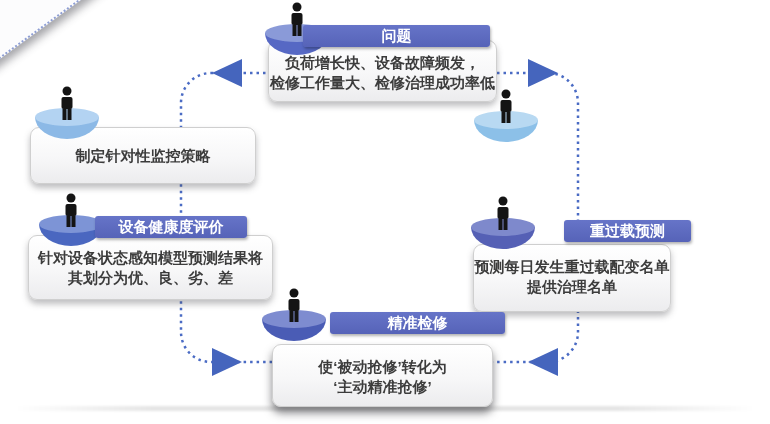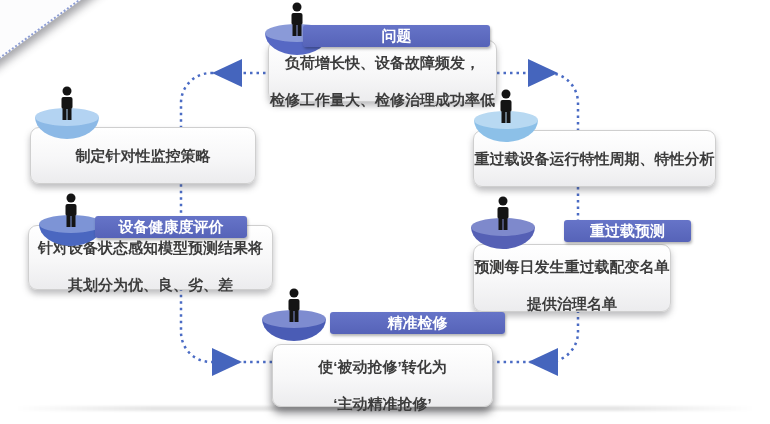--- a/index.html
+++ b/index.html
@@ -20,21 +20,21 @@
   
   .card{
     position:absolute;z-index:1;box-sizing:border-box;
     background:linear-gradient(180deg,#ffffff 0%,#f7f7f8 55%,#ececee 100%);
     border:1px solid #cfcfcf;border-radius:9px;
     box-shadow:0 4px 6px rgba(70,70,75,0.35);
     display:flex;flex-direction:column;align-items:center;
     font-size:15px;font-weight:700;color:#3c3c3c;line-height:20px;text-align:center;
   }
   .card.center{justify-content:center;}
-  .card.pad{padding-top:12px;gap:17px;}
+  .card.pad{padding-top:12px;}
   .card.heavy-shadow{box-shadow:0 6px 8px rgba(35,35,40,0.55);}
   
   .banner{
     position:absolute;z-index:3;height:22px;line-height:22px;
     background:linear-gradient(180deg,#6674c8 0%,#5663b8 100%);
     color:#ffffff;font-size:15px;font-weight:700;text-align:center;
     border-radius:3px;box-shadow:1px 2px 3px rgba(0,0,0,0.3);
   }
   
   .figure{position:absolute;z-index:2;}
@@ -74,23 +74,20 @@
   <svg class="figure" style="left:471px;top:87px" width="70" height="56" viewBox="0 0 70 56">
     <path d="M 3 33 A 32 22 0 0 0 67 33 Z" fill="#8cc0e8"></path>
     <ellipse cx="35" cy="33" rx="32" ry="9" fill="#b8d9f2"></ellipse>
     <g fill="#141414">
       <circle cx="35" cy="7" r="4.5"></circle>
       <rect x="29.5" y="13" width="11" height="12" rx="2"></rect>
       <rect x="30.5" y="25" width="4" height="11"></rect>
       <rect x="35.5" y="25" width="4" height="11"></rect>
     </g>
   </svg>
-  <div class="card center" style="left:473px;top:130px;width:243px;height:57px">
-    <div class="line">重过载设备运行特性周期、特性分析</div>
-  </div>
 
   <svg class="figure" style="left:468px;top:194px" width="70" height="56" viewBox="0 0 70 56">
     <path d="M 3 33 A 32 22 0 0 0 67 33 Z" fill="#5560b5"></path>
     <ellipse cx="35" cy="33" rx="32" ry="9" fill="#7e89cc"></ellipse>
     <g fill="#141414">
       <circle cx="35" cy="7" r="4.5"></circle>
       <rect x="29.5" y="13" width="11" height="12" rx="2"></rect>
       <rect x="30.5" y="25" width="4" height="11"></rect>
       <rect x="35.5" y="25" width="4" height="11"></rect>
     </g>
@@ -121,21 +118,21 @@
     <path d="M 3 33 A 32 22 0 0 0 67 33 Z" fill="#4a67c0"></path>
     <ellipse cx="35" cy="33" rx="32" ry="9" fill="#7d94d6"></ellipse>
     <g fill="#141414">
       <circle cx="35" cy="7" r="4.5"></circle>
       <rect x="29.5" y="13" width="11" height="12" rx="2"></rect>
       <rect x="30.5" y="25" width="4" height="11"></rect>
       <rect x="35.5" y="25" width="4" height="11"></rect>
     </g>
   </svg>
   <div class="banner" style="left:95px;top:216px;width:152px">设备健康度评价</div>
-  <div class="card pad" style="left:28px;top:225px;width:245px;height:65px">
+  <div class="card pad" style="left:28px;top:235px;width:245px;height:65px">
     <div class="line">针对设备状态感知模型预测结果将</div>
     <div class="line">其划分为优、良、劣、差</div>
   </div>
 
   <svg class="figure" style="left:32px;top:84px" width="70" height="56" viewBox="0 0 70 56">
     <path d="M 3 33 A 32 22 0 0 0 67 33 Z" fill="#8cb9e6"></path>
     <ellipse cx="35" cy="33" rx="32" ry="9" fill="#b3d3f2"></ellipse>
     <g fill="#141414">
       <circle cx="35" cy="7" r="4.5"></circle>
       <rect x="29.5" y="13" width="11" height="12" rx="2"></rect>

